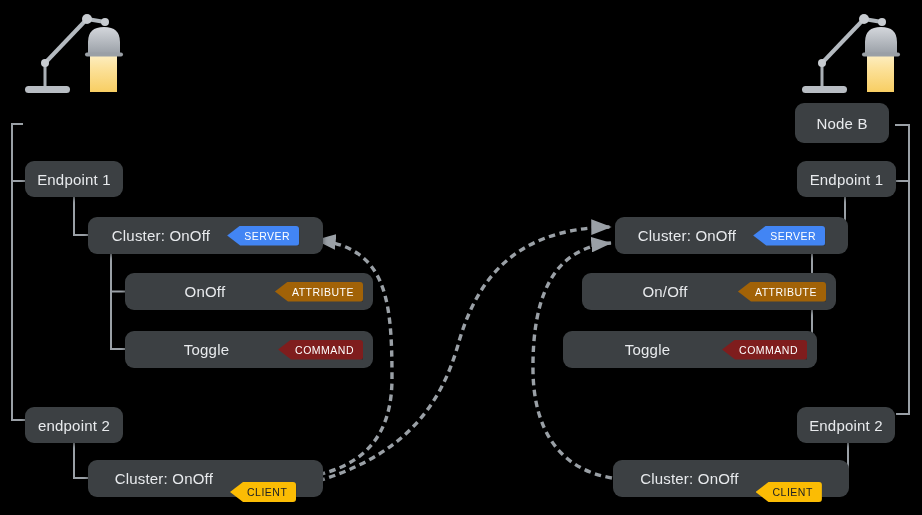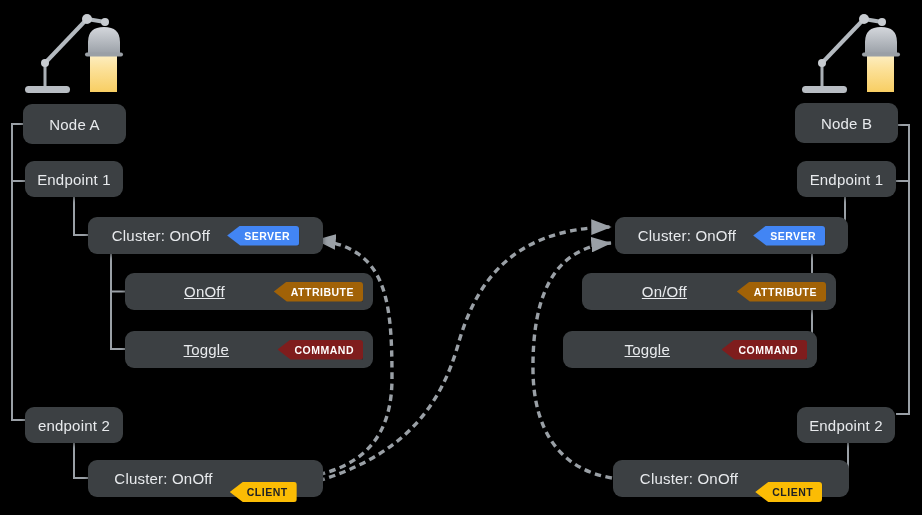--- a/index.html
+++ b/index.html
@@ -8,24 +8,24 @@
     font-family:"Liberation Sans",sans-serif;
   }
   .overlay{position:absolute;left:0;top:0;width:922px;height:515px;}
   .box{
     position:absolute;display:flex;align-items:center;justify-content:center;
     background:#3c4043;border-radius:9px;color:#e8eaed;
     font-size:15px;font-weight:500;letter-spacing:.2px;
     box-shadow:0 2px 4px rgba(0,0,0,.55);
   }
   .row-box{justify-content:flex-start;padding:0 10px;}
-  .row-box .box-label{flex:1;text-align:center;text-decoration:underline;}
+  .row-box .box-label{flex:1;text-align:center;}
   .cluster-box{gap:17px;padding:0 8px;}
   .tag{
-    font-size:10.5px;font-weight:bold;letter-spacing:.5px;color:#fff;
+    font-size:10.5px;font-weight:normal;letter-spacing:.5px;color:#fff;
     padding:4px 9px 4px 17px;border-radius:3px;white-space:nowrap;
     clip-path:polygon(0 50%,13px 0,100% 0,100% 100%,13px 100%);
     filter:drop-shadow(1px 2px 1px rgba(0,0,0,.4));
   }
   .tag-server{background:#4285f4;}
   .tag-attribute{background:#a16207;}
   .tag-command{background:#7f1d1d;}
   .tag-client{background:#fbbc04;color:#202124;margin-top:27px;}
 </style>
 </head>
@@ -72,23 +72,20 @@
     <path d="M895 125 H909 V414 H896 M909 181 H896
              M845 197 V235 H832
              M812 254 V349 H797 M812 291.5 H797
              M848 443 V478 H833" fill="none" stroke="#9aa0a6" stroke-width="2"></path>
 
     <path d="M308 477 C368 466 392 432 392 378 C392 298 386 247 316 240" fill="none" stroke="#9aa0a6" stroke-width="3.4" stroke-dasharray="6.5 4.5" marker-end="url(#arrow)"></path>
     <path d="M308 484 C402 458 440 408 458 345 C474 288 508 228 611 227" fill="none" stroke="#9aa0a6" stroke-width="3.4" stroke-dasharray="6.5 4.5" marker-end="url(#arrow)"></path>
     <path d="M612 478 C558 469 534 428 533 372 C532 298 552 248 611 243" fill="none" stroke="#9aa0a6" stroke-width="3.4" stroke-dasharray="6.5 4.5" marker-end="url(#arrow)"></path>
   </svg>
 
-  <div class="box" style="left:23px;top:104px;width:103px;height:40px;">
-    <span class="box-label">Node A</span>
-  </div>
 
   <div class="box" style="left:25px;top:161px;width:98px;height:36px;">
     <span class="box-label">Endpoint 1</span>
   </div>
 
   <div class="box cluster-box" style="left:88px;top:217px;width:219px;height:37px;">
     <span class="box-label">Cluster: OnOff</span>
     <span class="tag tag-server">SERVER</span>
   </div>
 
@@ -104,21 +101,21 @@
 
   <div class="box" style="left:25px;top:407px;width:98px;height:36px;">
     <span class="box-label">endpoint 2</span>
   </div>
 
   <div class="box cluster-box" style="left:88px;top:460px;width:219px;height:37px;">
     <span class="box-label">Cluster: OnOff</span>
     <span class="tag tag-client">CLIENT</span>
   </div>
 
-  <div class="box" style="left:795px;top:103px;width:103px;height:40px;">
+  <div class="box" style="left:795px;top:103px;width:94px;height:40px;">
     <span class="box-label">Node B</span>
   </div>
 
   <div class="box" style="left:797px;top:161px;width:99px;height:36px;">
     <span class="box-label">Endpoint 1</span>
   </div>
 
   <div class="box cluster-box" style="left:615px;top:217px;width:217px;height:37px;">
     <span class="box-label">Cluster: OnOff</span>
     <span class="tag tag-server">SERVER</span>

